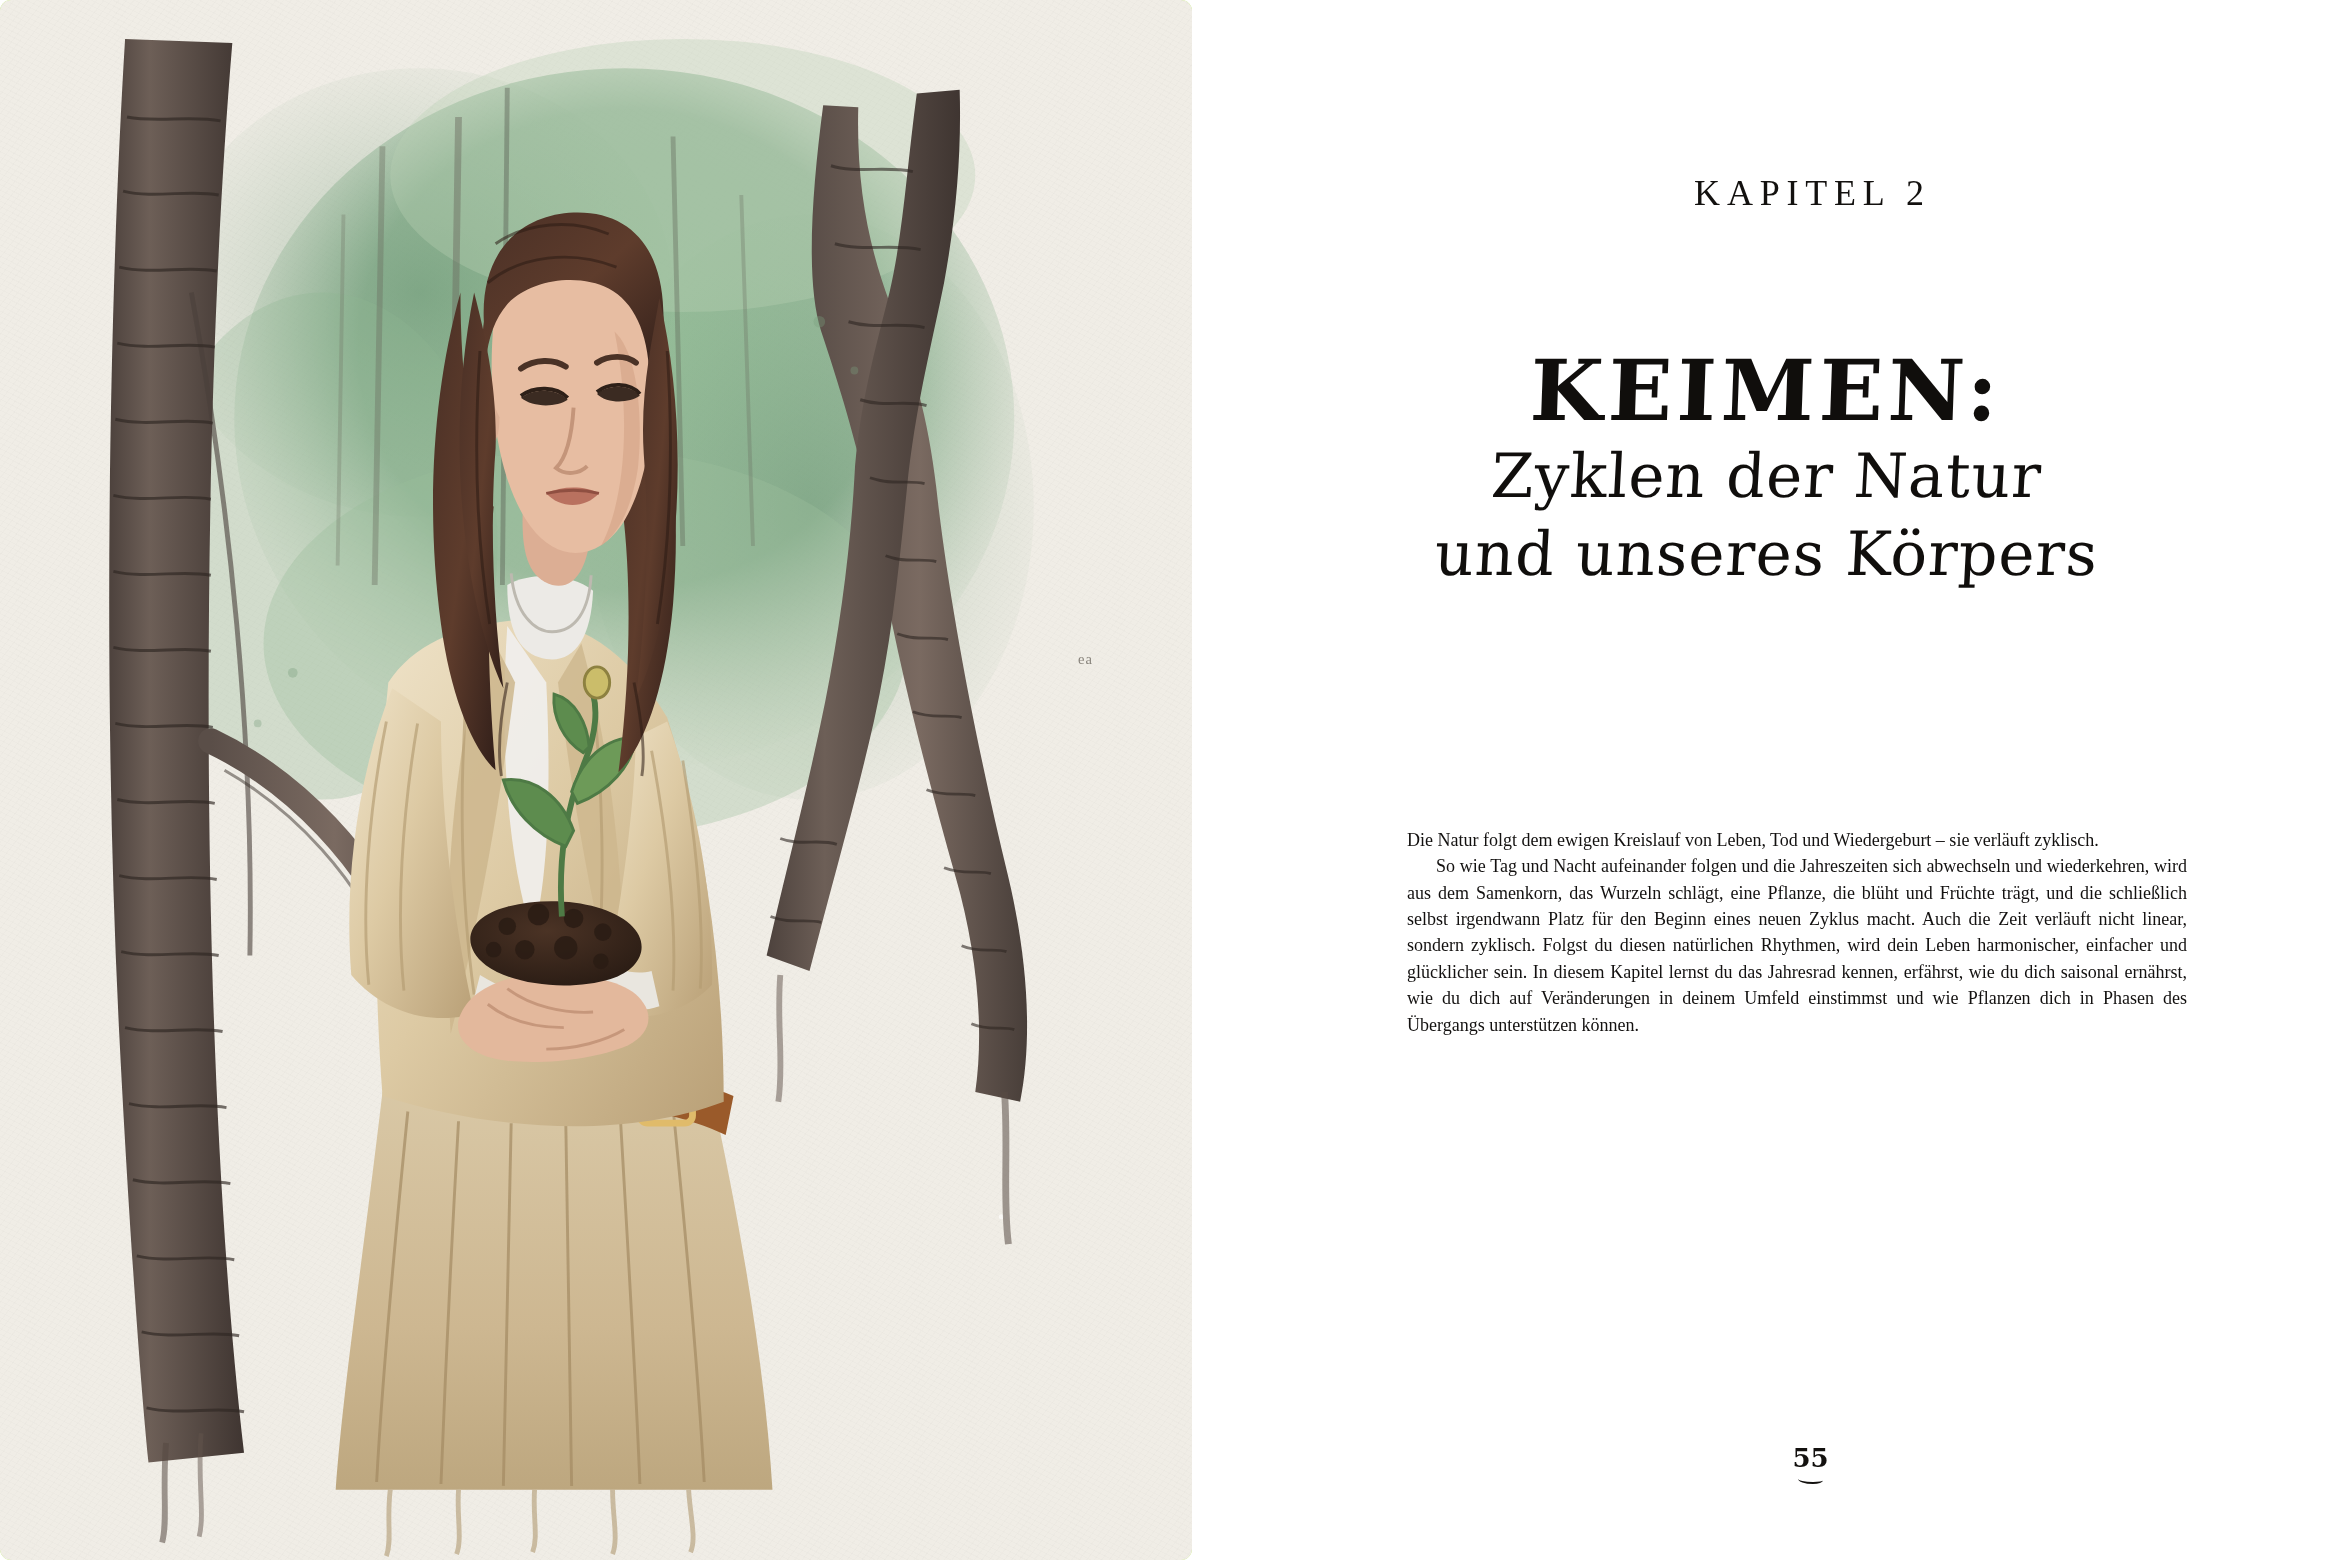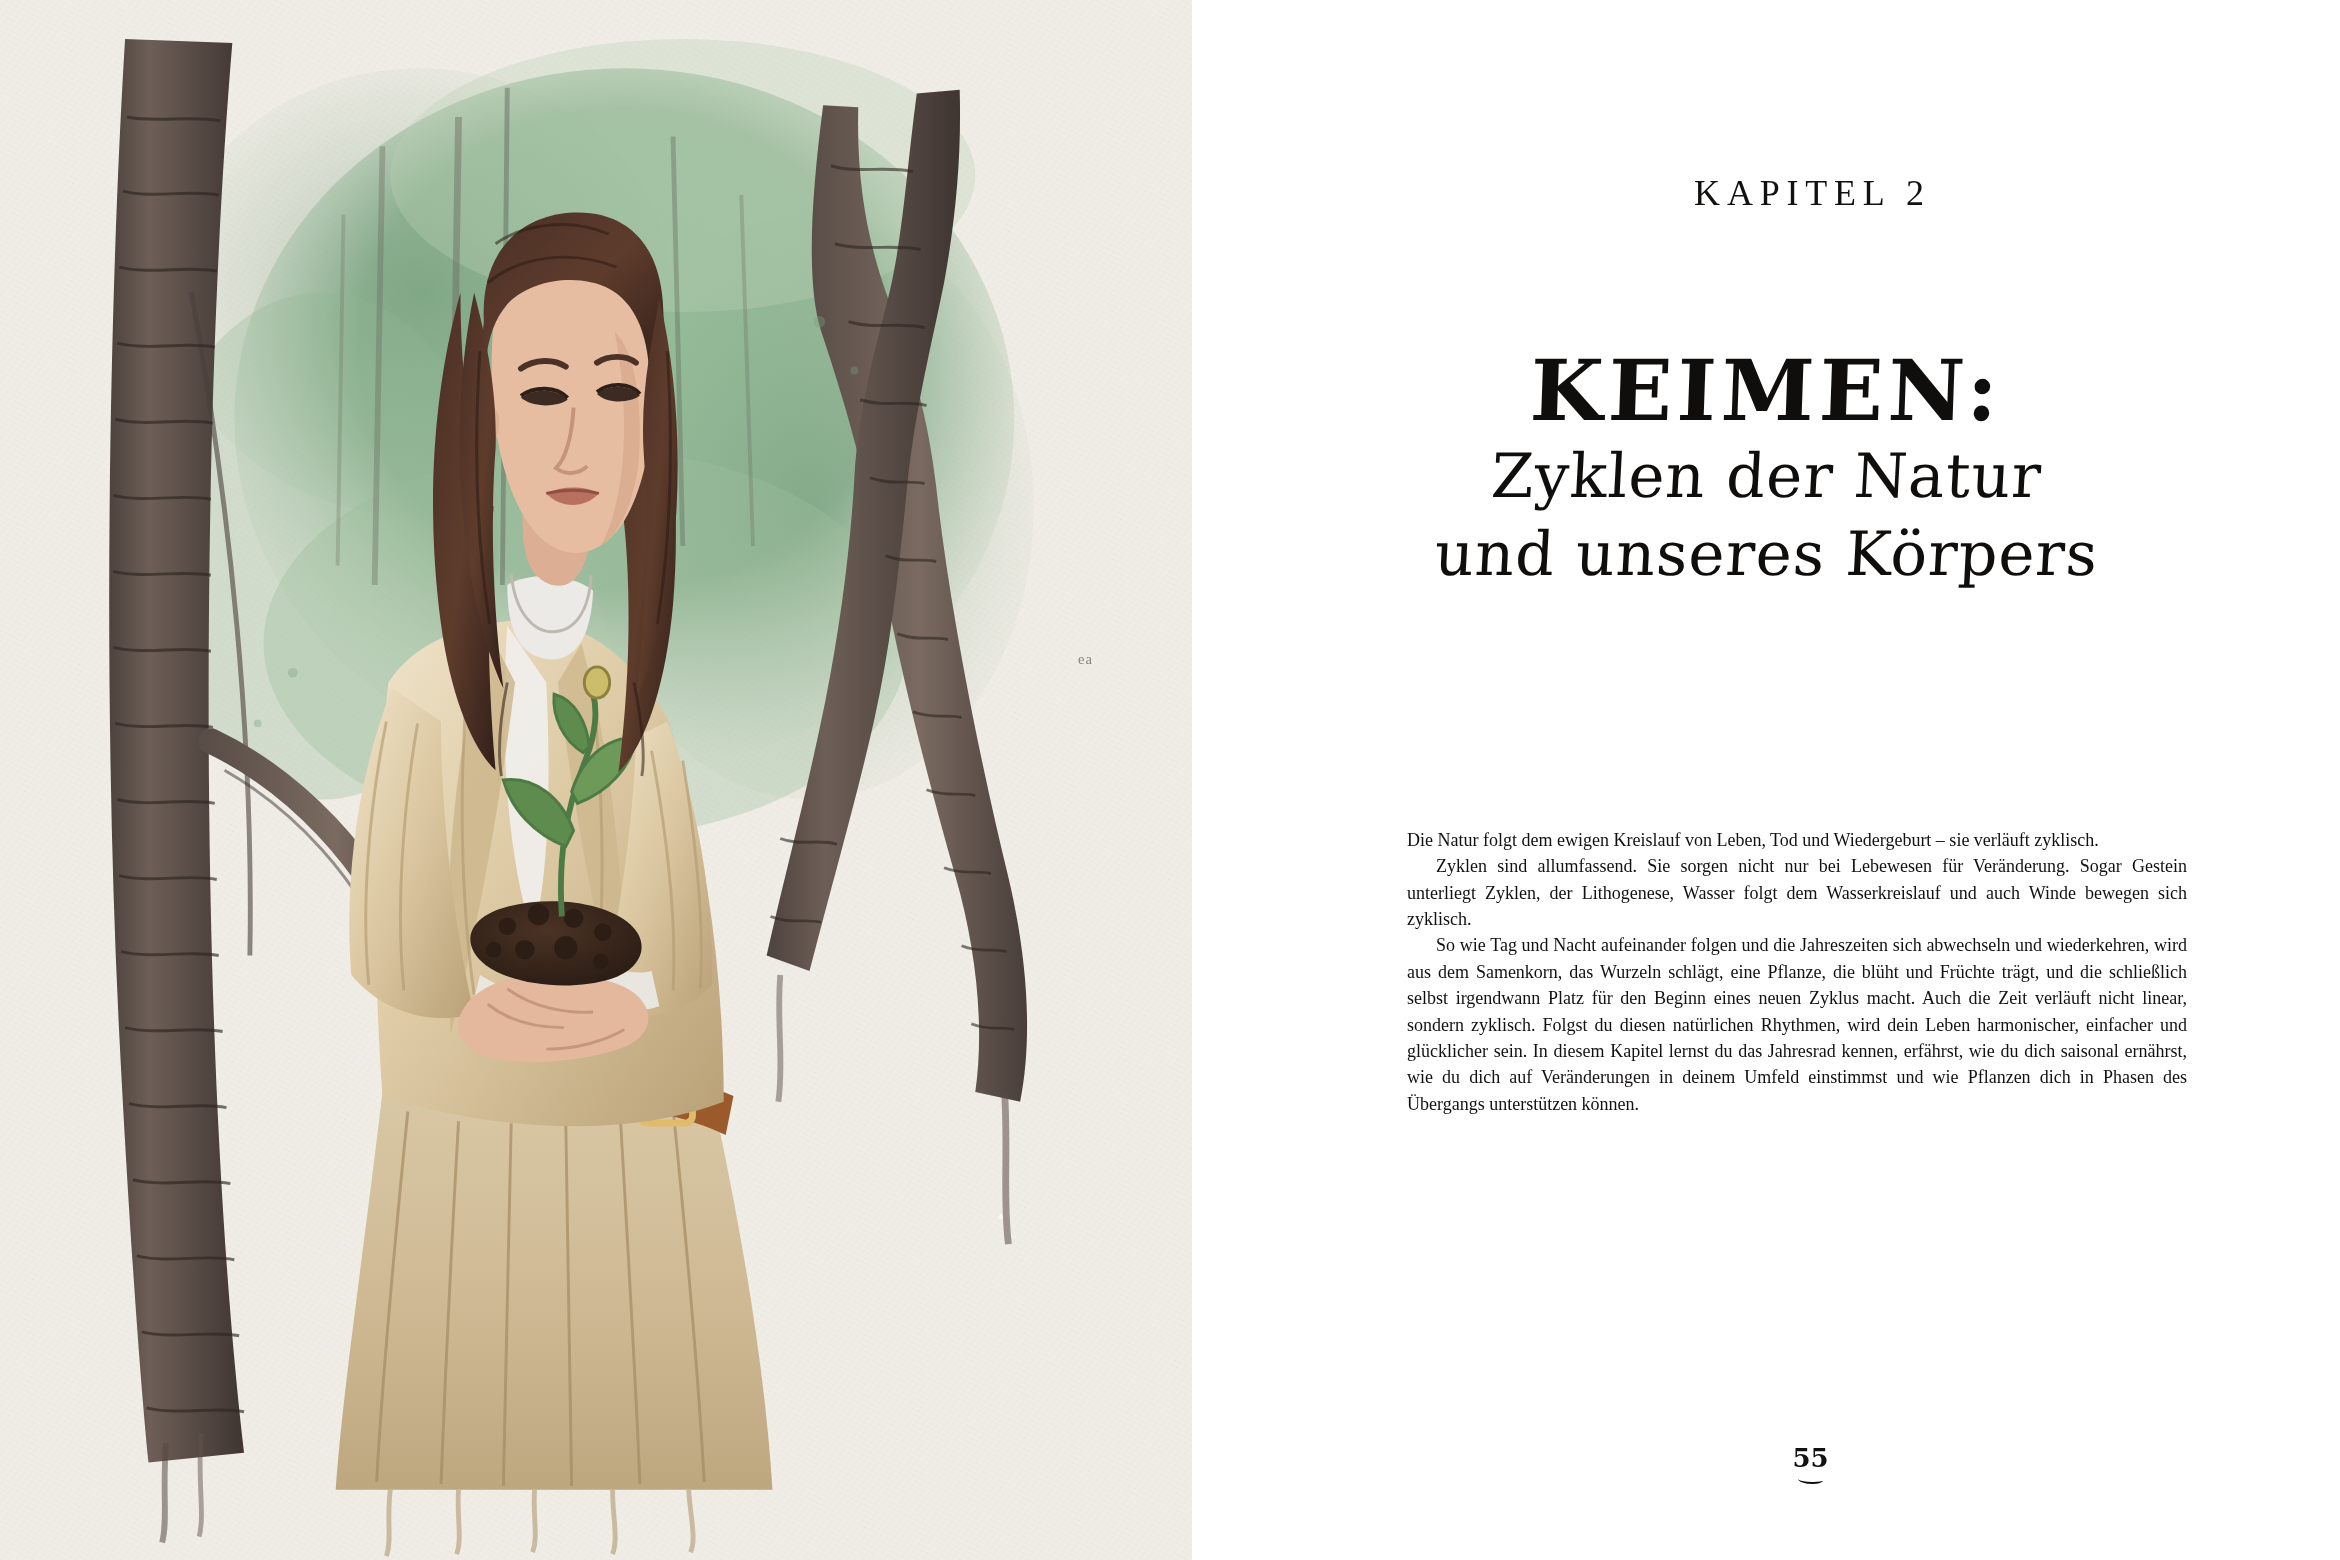--- a/index.html
+++ b/index.html
@@ -20,20 +20,21 @@
     display: flex;
   }
 
   
   .page-left {
     position: relative;
     width: 1192px;
     height: 1560px;
     background: #bef264;
     overflow: hidden;
+    border-radius: 11px;
   }
   .paper-texture {
     position: absolute;
     inset: 0;
     background-color: #f0ede6;
     background-image:
       radial-gradient(circle at 12% 22%, rgba(255,255,255,0.7) 0 2px, rgba(0,0,0,0) 2.9px),
       radial-gradient(circle at 38% 64%, rgba(0,0,0,0.03) 0 2px, rgba(0,0,0,0) 2.9px),
       radial-gradient(circle at 72% 16%, rgba(0,0,0,0.025) 0 2px, rgba(0,0,0,0) 2.9px),
       radial-gradient(circle at 84% 78%, rgba(255,255,255,0.65) 0 2px, rgba(0,0,0,0) 2.9px),
@@ -393,21 +394,20 @@
     <div class="chapter-label">KAPITEL 2</div>
 
     <div class="chapter-title">
       <div class="title-line-1">KEIMEN:</div>
       <div class="title-line-2">Zyklen der Natur</div>
       <div class="title-line-3">und unseres Körpers</div>
     </div>
 
     <div class="body-block">
       <p>Die Natur folgt dem ewigen Kreislauf von Leben, Tod und Wiedergeburt – sie verläuft zyklisch.</p>
-      <p class="indent">Zyklen sind allumfassend. Sie sorgen nicht nur bei Lebewesen für Veränderung. Sogar Gestein unterliegt Zyklen, der Lithogenese, Wasser folgt dem Wasserkreislauf und auch Winde bewegen sich zyklisch.</p>
       <p class="indent">So wie Tag und Nacht aufeinander folgen und die Jahreszeiten sich abwechseln und wiederkehren, wird aus dem Samenkorn, das Wurzeln schlägt, eine Pflanze, die blüht und Früchte trägt, und die schließlich selbst irgendwann Platz für den Beginn eines neuen Zyklus macht. Auch die Zeit verläuft nicht linear, sondern zyklisch. Folgst du diesen natürlichen Rhythmen, wird dein Leben harmonischer, einfacher und glücklicher sein. In diesem Kapitel lernst du das Jahresrad kennen, erfährst, wie du dich saisonal ernährst, wie du dich auf Veränderungen in deinem Umfeld einstimmst und wie Pflanzen dich in Phasen des Übergangs unterstützen können.</p>
     </div>
 
     <div class="page-number">
       <span>55</span>
       <span class="deco"></span>
     </div>
 
   </div>
 </div>

